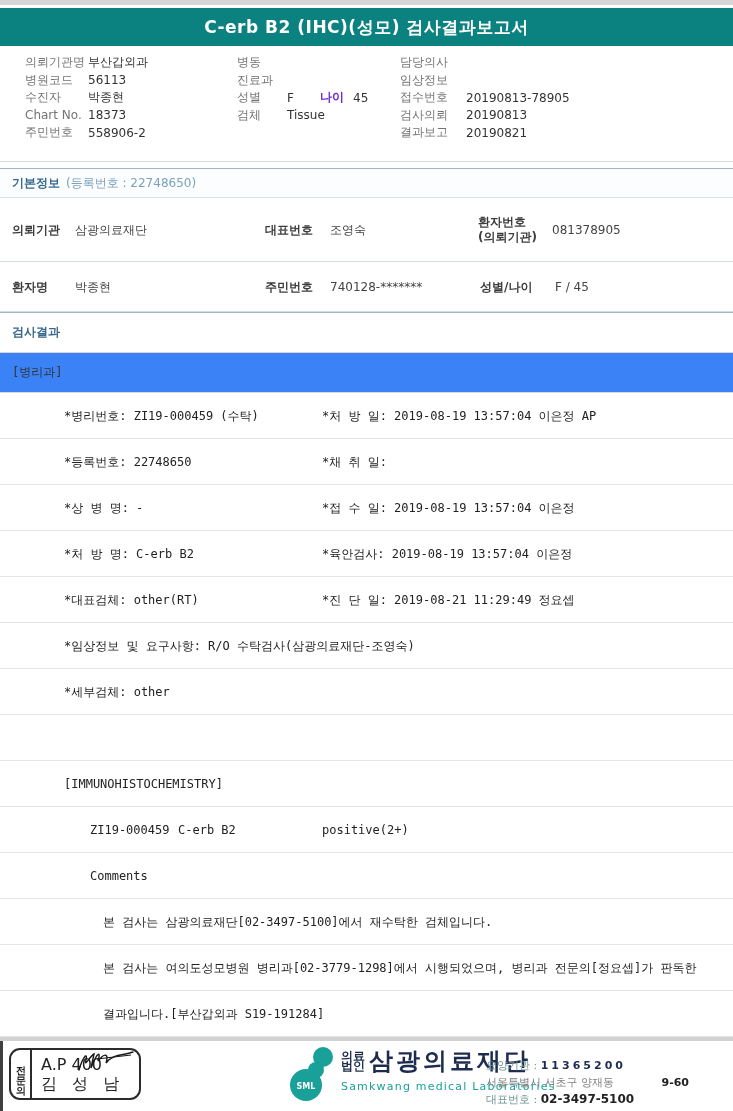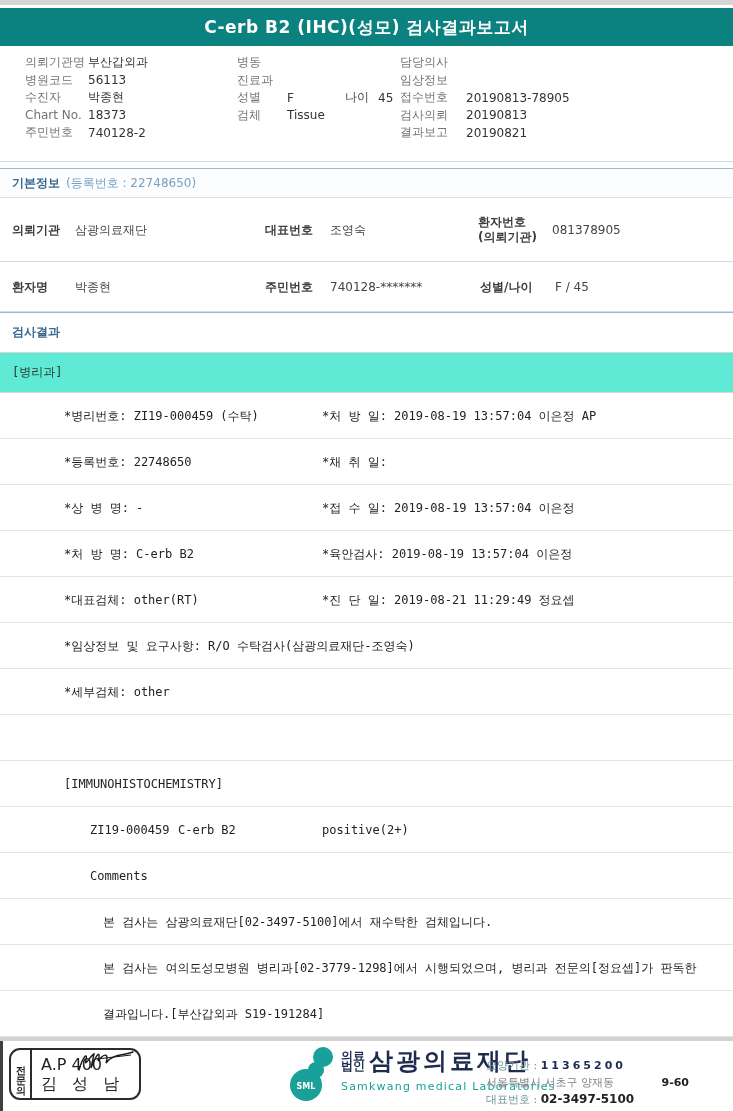--- a/index.html
+++ b/index.html
@@ -24,21 +24,21 @@
   
   .pat-header { position: relative; height: 115px; }
   .ph-col { position: absolute; top: 8px; }
   .ph-col.left { left: 25px; }
   .ph-col.mid { left: 237px; }
   .ph-col.right { left: 400px; }
   .ph-row { height: 17.5px; display: flex; align-items: center; white-space: nowrap; }
   .ph-label { font-weight: normal; color: #737373; display: inline-block; }
   .left .ph-label { width: 63px; }
   .mid .ph-label { width: 50px; }
-  .mid .ph-label2 { width: 33px; font-weight: normal; color:#404040; margin-left: 28px; }
+  .mid .ph-label2 { width: 33px; font-weight: bold; color:#6d28d9; margin-left: 3px; }
   .mid .ph-val { display:inline-block; min-width: 30px; }
   .right .ph-label { width: 66px; }
   .ph-value { color: #333; }
   
   .pre-strip { border-top: 1px solid #cfdde8; height: 7px; }
   .section-strip {
     height: 30px; border-top: 1px solid #a0b8c8; border-bottom: 1px solid #d8e3ec;
     background: #fbfdfe; display: flex; align-items: center; padding-left: 12px;
   }
   .section-title { font-weight: bold; color: #39688e; }
@@ -49,21 +49,21 @@
   }
   
   .bi-row { position: relative; border-bottom: 1px solid #cfdfe9; }
   .bi-row.r1 { height: 64px; }
   .bi-row.r2 { height: 50px; }
   .bi-cell-label { position: absolute; top: 50%; transform: translateY(-50%); font-weight: bold; color: #3c3c3c; }
   .bi-cell-value { position: absolute; top: 50%; transform: translateY(-50%); color: #444; }
   .bi-two-line { line-height: 15px; }
   
   .dept-row {
-    height: 41px; background: #5eead4;
+    height: 41px; background: #3b82f6;
     border-top: 1px solid #d6d6d6; border-bottom: 1px solid #d9d9d9;
     display: flex; align-items: center; padding-left: 12px; color: #333;
     font-family: "DejaVu Sans Mono", "Liberation Mono", monospace;
   }
   
   .drow {
     position: relative; height: 46px; border-bottom: 1px solid #e5e5e5;
     font-family: "DejaVu Sans Mono", "Liberation Mono", monospace;
     font-size: 12px; color: #222; white-space: nowrap;
   }
@@ -126,21 +126,21 @@
     <div class="ph-row">
       <span class="ph-label">수진자</span>
       <span class="ph-value">박종현</span>
     </div>
     <div class="ph-row">
       <span class="ph-label">Chart No.</span>
       <span class="ph-value">18373</span>
     </div>
     <div class="ph-row">
       <span class="ph-label">주민번호</span>
-      <span class="ph-value">740128-2</span>
+      <span class="ph-value">558906-2</span>
     </div>
   </div>
 
   <div class="ph-col mid">
     <div class="ph-row">
       <span class="ph-label">병동</span>
       <span class="ph-value"></span>
     </div>
     <div class="ph-row">
       <span class="ph-label">진료과</span>

